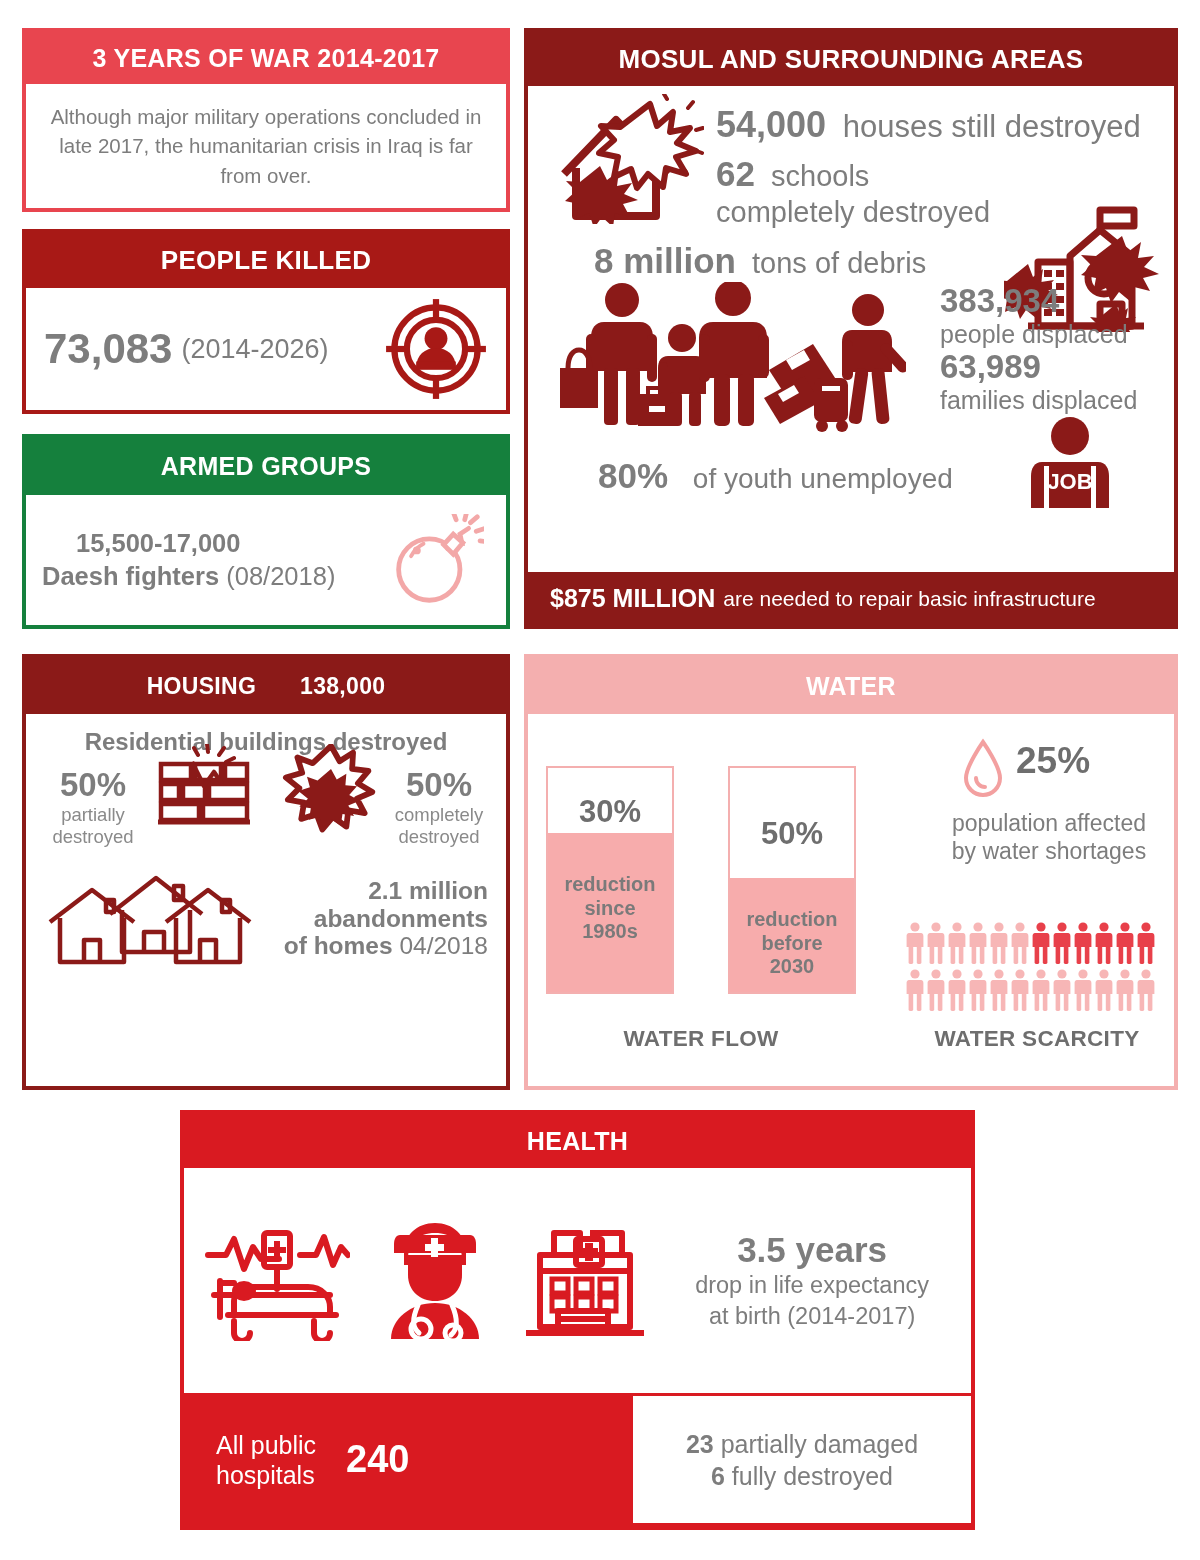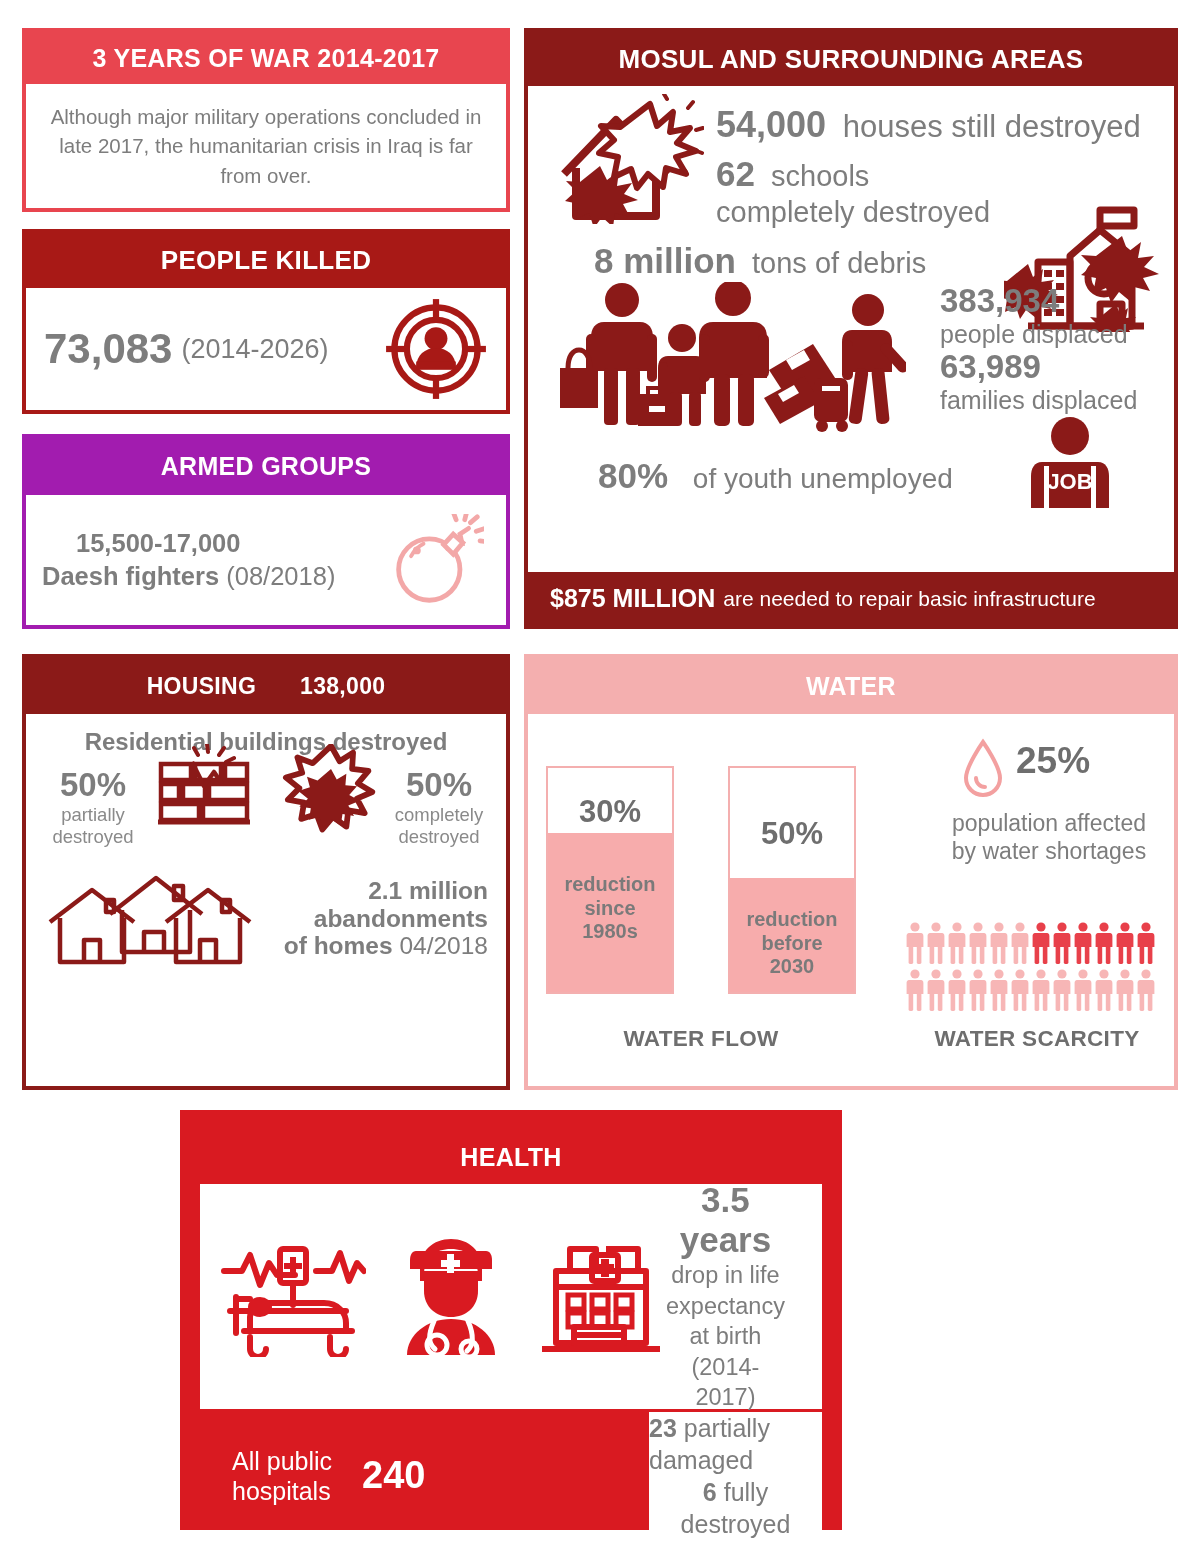--- a/index.html
+++ b/index.html
@@ -27,21 +27,21 @@
 
   
   #p-killed { left:22px; top:229px; width:488px; height:185px; background:#A81916; padding:4px; }
   #p-killed .phead { height:55px; font-size:26px; }
   #p-killed .pbody { height:122px; display:flex; align-items:center; padding:0 18px; }
   #p-killed .big { font-size:42px; font-weight:bold; color:#7d7d7d; }
   #p-killed .yrs { font-size:27px; color:#7d7d7d; margin-left:9px; }
   #p-killed .ico { margin-left:auto; }
 
   
-  #p-armed { left:22px; top:434px; width:488px; height:195px; background:#a21caf; padding:4px; }
+  #p-armed { left:22px; top:434px; width:488px; height:195px; background:#15803d; padding:4px; }
   #p-armed .phead { height:57px; font-size:25px; }
   #p-armed .pbody { height:130px; display:flex; align-items:center; padding:0 16px; }
   #p-armed .lines { color:#7d7d7d; }
   #p-armed .l1 { font-size:25.5px; font-weight:bold; margin-left:34px; }
   #p-armed .l2 { font-size:25.5px; margin-top:4px; }
   #p-armed .l2 b { font-weight:bold; }
   #p-armed .ico { margin-left:auto; margin-right:6px; }
 
   
   #p-housing { left:22px; top:654px; width:488px; height:436px; background:#8B1A18; padding:4px; }
@@ -70,21 +70,21 @@
   #p-water { left:524px; top:654px; width:654px; height:436px; background:#F4AFAF; padding:4px; }
   #p-water .phead { height:56px; font-size:25px; }
   #p-water .pbody { height:372px; position:relative; padding:0; }
   .wbar { position:absolute; border:2px solid #F4AFAF; background:#fff; }
   .wfill { position:absolute; left:0; right:0; bottom:0; background:#F7ACAC; }
   .wpct { position:absolute; width:100%; text-align:center; font-size:31px; font-weight:bold; color:#6e6e6e; }
   .wlab { position:absolute; width:100%; text-align:center; font-size:20px; font-weight:bold; color:#7a7a7a; line-height:1.18; }
   .wsec { position:absolute; font-size:22.5px; font-weight:bold; color:#6e6e6e; letter-spacing:.3px; text-align:center; }
 
   
-  #p-health { left:180px; top:1110px; width:662px; height:420px; background:#D91A21; padding:20px; }
+  #p-health { left:180px; top:1110px; width:795px; height:420px; background:#D91A21; padding:4px; }
   #p-health .phead { height:54px; font-size:25px; }
   #p-health .pbody { height:225px; display:flex; align-items:center; padding:0 20px; }
   #p-health .hstat { margin-left:auto; text-align:center; color:#7d7d7d; padding-right:22px; }
   #p-health .hstat .b { font-size:35px; font-weight:bold; }
   #p-health .hstat .n { font-size:23.5px; line-height:1.3; }
   #p-health .hfoot { height:133px; display:flex; align-items:stretch; }
   #p-health .hleft { display:flex; align-items:center; color:#fff; padding-left:32px; width:445px; }
   #p-health .hleft .t { font-size:25px; line-height:1.2; }
   #p-health .hleft .v { font-size:38px; font-weight:bold; margin-left:30px; }
   #p-health .hright { flex:1; background:#fff; margin:3px 0 3px 4px; display:flex; align-items:center; justify-content:center; }

